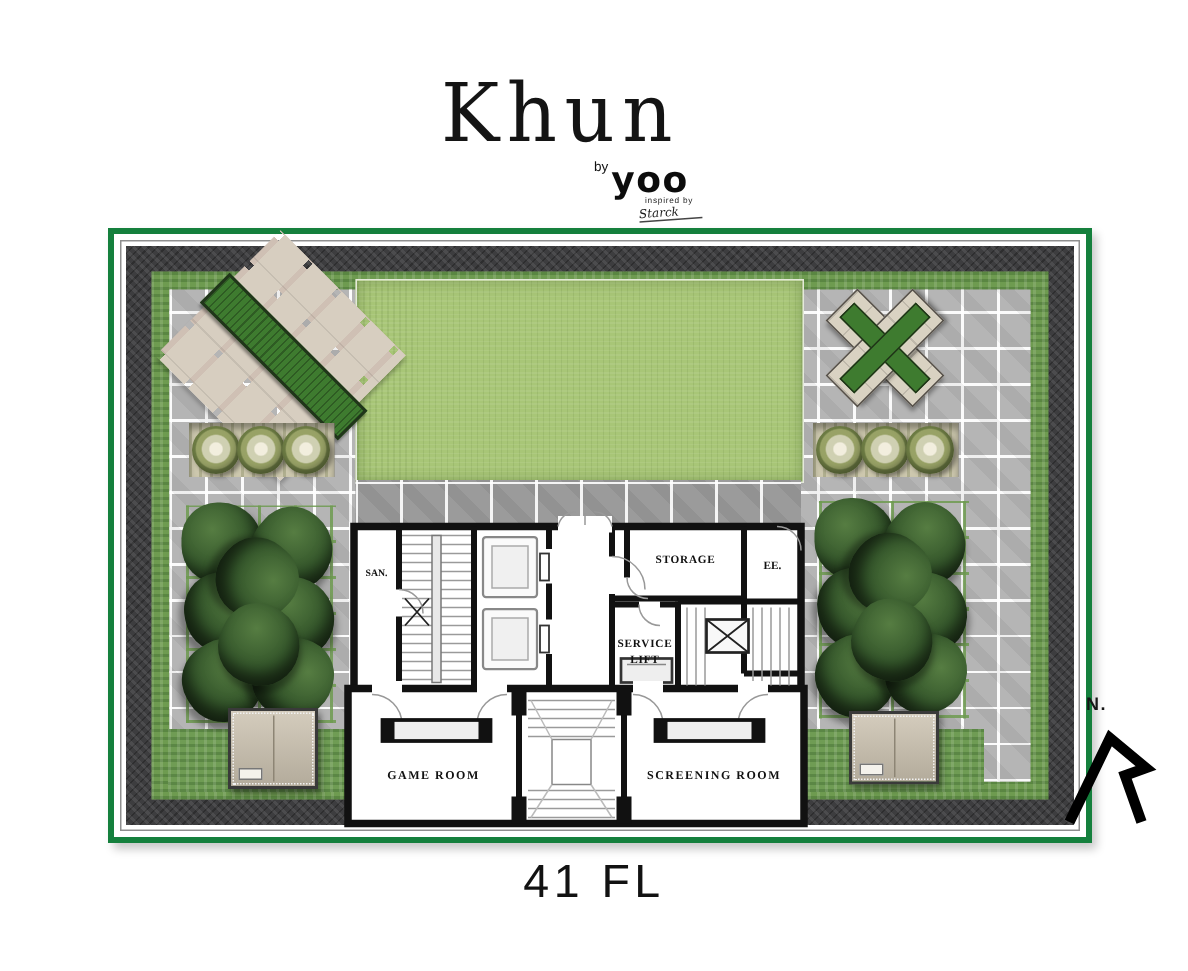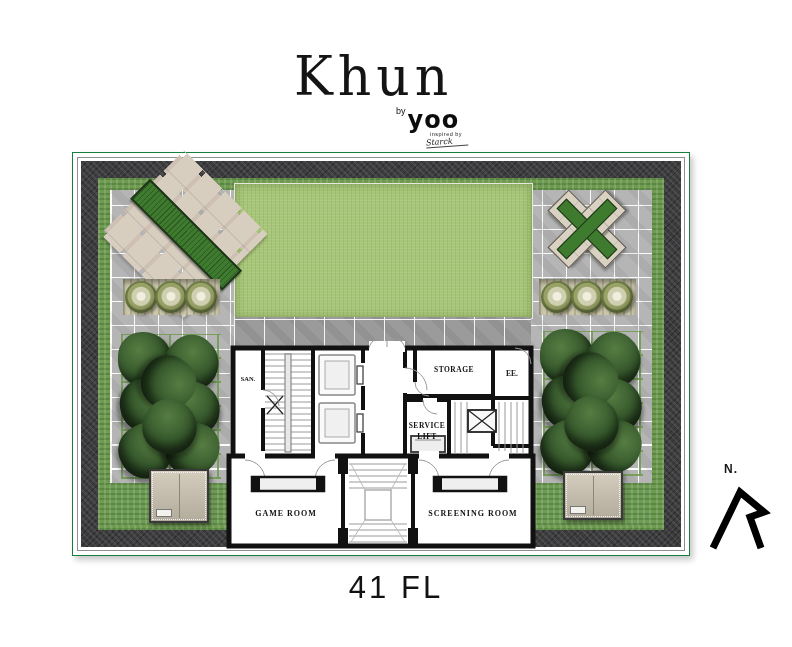--- a/index.html
+++ b/index.html
@@ -14,21 +14,21 @@
   .byyoo{position:absolute;left:116px;top:60px;width:110px;text-align:left;}
   .byyoo .by{font-size:9px;vertical-align:14px;margin-right:2px;color:#111;}
   .byyoo .studio{font-family:"DejaVu Sans",sans-serif;font-weight:bold;font-size:24px;
       letter-spacing:1px;color:#0c0c0c;}
   .byyoo .tag1{display:block;font-size:5.5px;color:#222;margin:-3px 0 0 34px;letter-spacing:.5px;}
   .byyoo .tag2{display:block;font-family:"DejaVu Serif",serif;font-style:italic;font-size:8px;
       color:#1a1a1a;margin:0 0 0 30px;border-bottom:1px solid #444;width:42px;transform:rotate(-4deg);}
 
   
   .plan{position:absolute;left:72px;top:152px;width:616px;height:402px;background:#fff;
-        border:1px solid #15803d;box-shadow:3px 4px 6px rgba(0,0,0,.22);}
+        border:4px solid #15803d;box-shadow:3px 4px 6px rgba(0,0,0,.22);padding-left:32px;}
   .plan-inner{position:absolute;inset:4px;border:1px solid #8f8f8f;}
   .roof-border{position:absolute;inset:3px;background:#3d3d3f;
      background-image:repeating-linear-gradient(45deg,rgba(255,255,255,.08) 0 2px,transparent 2px 5px),
                       repeating-linear-gradient(-45deg,rgba(0,0,0,.25) 0 1px,transparent 1px 4px);}
   .hedge{position:absolute;inset:17px;background:#6e9b50;
      background-image:repeating-linear-gradient(90deg,rgba(255,255,255,.12) 0 2px,transparent 2px 6px),
                       repeating-linear-gradient(0deg,rgba(0,40,0,.18) 0 2px,transparent 2px 5px);}
   .terrace{position:absolute;inset:12px;background:#b5b5b5;
      background-image:
         repeating-linear-gradient(45deg,rgba(0,0,0,.05) 0 9px,transparent 9px 23px),

